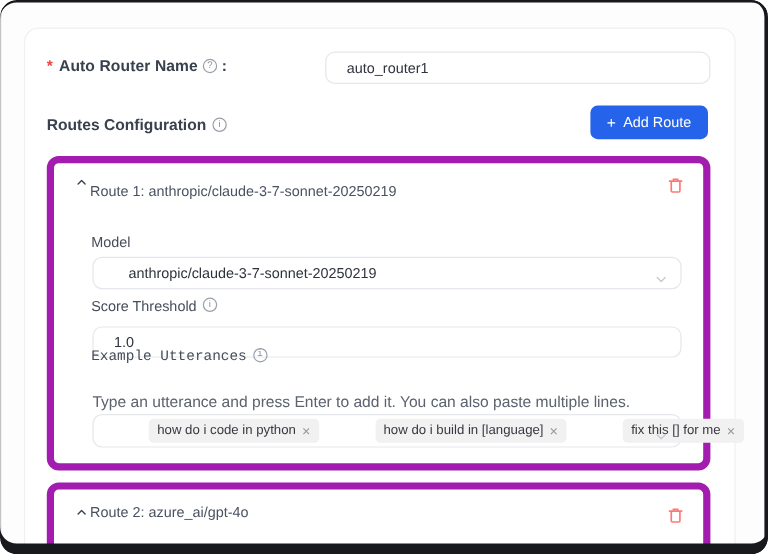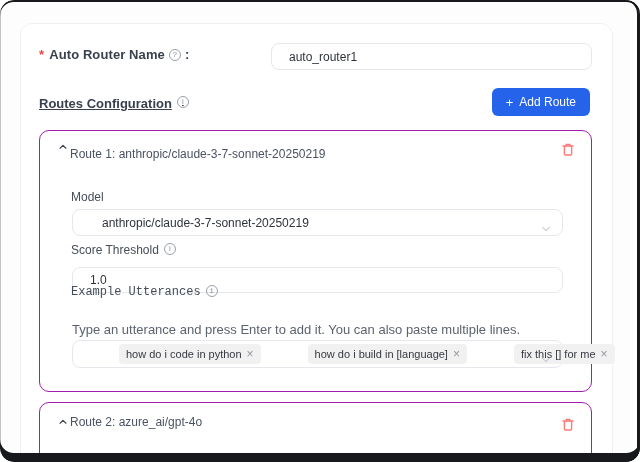--- a/index.html
+++ b/index.html
@@ -33,33 +33,33 @@
   .colon { color:#39414f; font-weight:700; }
 
   .text-input {
     position:absolute; height:27px; border:1px solid #e4e7eb; border-radius:8px;
     background:#fff; font-family:"Liberation Sans",sans-serif; font-size:12px; color:#2e333b;
     padding:0 17px; outline:none; width:321px;
   }
   .name-input { left:250px; top:19px; }
 
   
-  .routes-label { position:absolute; left:18px; top:72px; font-size:13px; font-weight:700; color:#39414f; display:flex; align-items:flex-start; gap:5px;text-decoration:underline; }
+  .routes-label { position:absolute; left:18px; top:72px; font-size:13px; font-weight:700; color:#39414f; display:flex; align-items:center; gap:5px; }
   .add-route-btn {
     position:absolute; right:22px; top:64px; height:28px; padding:0 14px;
     background:#2563eb; color:#ffffff; border:none; border-radius:6px;
     font-family:"Liberation Sans",sans-serif; font-size:12px; font-weight:500;
     display:flex; align-items:center; gap:6px; cursor:pointer;
   }
   .plus-glyph { font-size:13px; font-weight:400; line-height:1; }
 
   
   .route-panel {
     position:absolute; left:18px; width:553px;
-    background:#ffffff; border:1px solid #a21caf; border-radius:10px;
+    background:#ffffff; border:6px solid #a21caf; border-radius:10px;
   }
   .panel-1 { top:106px; height:262px; }
   .panel-2 { top:378px; height:120px; }
 
   .collapse-btn { position:absolute; left:15px; top:8px; width:16px; height:16px; background:none; border:none; cursor:pointer; padding:0; }
   .route-title { position:absolute; left:30px; top:16px; font-size:12px; font-weight:500; color:#4a5261; }
   .trash-btn { position:absolute; right:15px; top:11px; width:16px; height:16px; background:none; border:none; cursor:pointer; padding:0; }
 
   .field-label { position:absolute; left:31px; font-size:12px; font-weight:500; color:#454d59; display:flex; align-items:flex-start; gap:5px; }
   .lbl-model { top:59px; }

